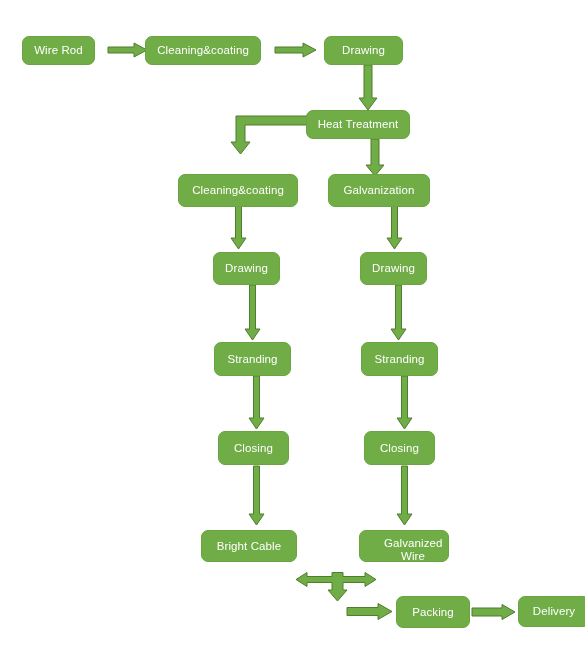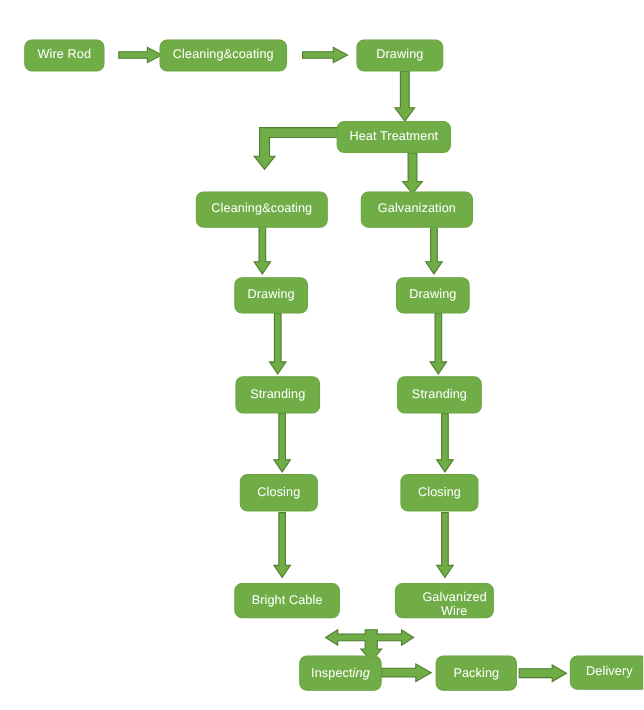--- a/index.html
+++ b/index.html
@@ -178,29 +178,25 @@
   <div class="node" style="left:360px; top:252px; width:67px;  height:33px;">Drawing</div>
 
   <div class="node" style="left:214px; top:342px; width:77px;  height:34px;">Stranding</div>
 
   <div class="node" style="left:361px; top:342px; width:77px;  height:34px;">Stranding</div>
 
   <div class="node" style="left:218px; top:431px; width:71px;  height:34px;">Closing</div>
 
   <div class="node" style="left:364px; top:431px; width:71px;  height:34px;">Closing</div>
 
-  <div class="node" style="left:213px; top:530px; width:96px;  height:32px;">Bright Cable</div>
+  <div class="node" style="left:201px; top:530px; width:96px;  height:32px;">Bright Cable</div>
 
   <div class="node two-line" style="left:359px; top:530px; width:90px; height:32px;padding-left:24px;">
     <span class="l1">Galvanized</span>
     <span class="l2">Wire</span>
   </div>
 
-  <div class="node" style="left:272px; top:596px; width:75px;  height:32px;">
-    <span>Inspect</span>
-      <span class="ital">ing</span>
-  </div>
 
   <div class="node" style="left:396px; top:596px; width:74px;  height:32px;">Packing</div>
 
   <div class="node" style="left:518px; top:596px; width:72px;  height:31px;">Delivery</div>
 
 </div>
 
 </body></html>

